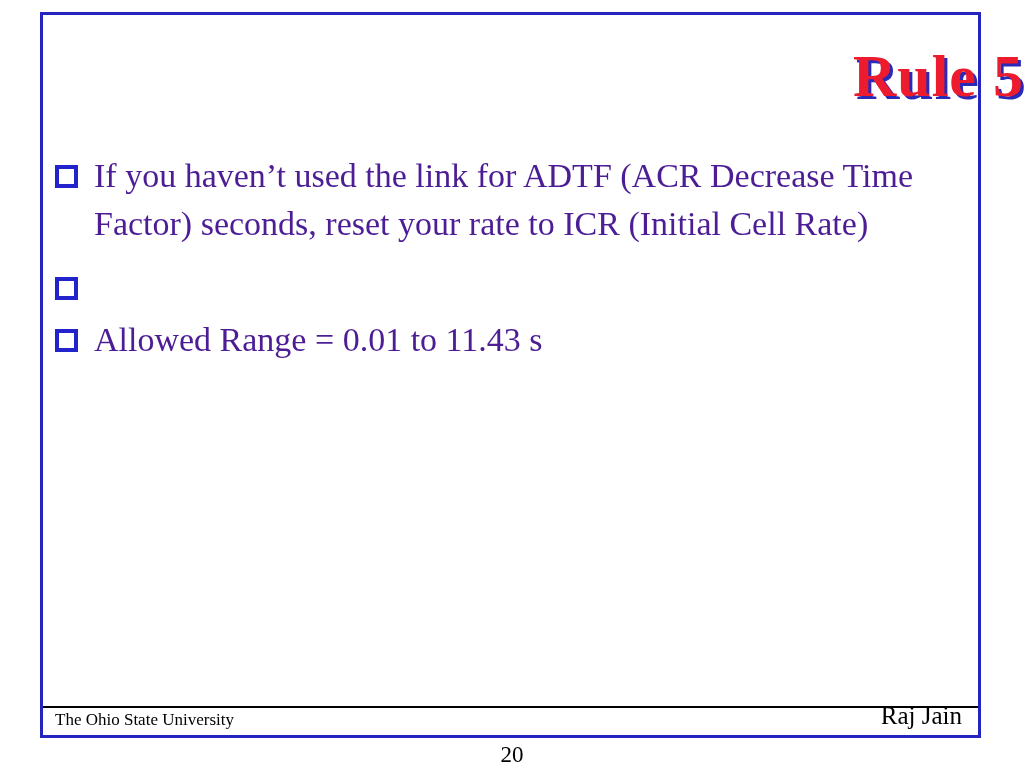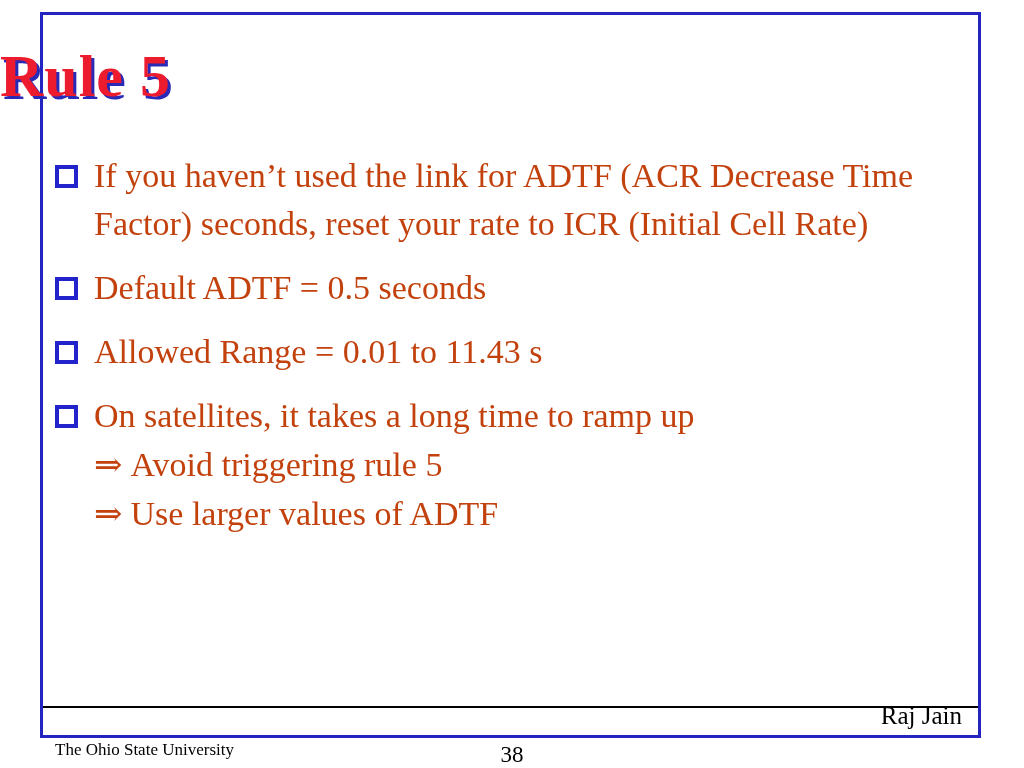--- a/index.html
+++ b/index.html
@@ -25,21 +25,21 @@
     height: 726px;
     border: 3px solid #2424c0;
     box-sizing: border-box;
     background: #ffffff;
   }
   .title {
     position: absolute;
     left: 0;
     right: 0;
     top: 42px;
-    text-align: left;
+    text-align: right;
     font-size: 60px;
     font-weight: bold;
     color: #ed1b2e;
     text-shadow: 3px 3px 0 #2a2ab8;
     letter-spacing: 1px;
   }
   .content {
     position: absolute;
     left: 55px;
     top: 152px;
@@ -54,41 +54,41 @@
     flex: 0 0 auto;
     width: 15px;
     height: 15px;
     border: 4px solid #2323cc;
     margin: 13px 16px 0 0;
     background: #ffffff;
   }
   .bullet-text {
     font-size: 34px;
     line-height: 48px;
-    color: #c2410c;
+    color: #4c1d95;
   }
   .sub-line {
     font-size: 34px;
     line-height: 48px;
   }
   .arrow {
     font-family: "DejaVu Serif", serif;
     margin-right: 8px;
   }
   .footer-divider {
     position: absolute;
     left: 43px;
     top: 706px;
     width: 935px;
     border-top: 2px solid #000000;
   }
   .footer-left {
     position: absolute;
     left: 55px;
-    top: 740px;
+    top: 710px;
     font-size: 17px;
   }
   .footer-right {
     position: absolute;
     right: 62px;
     top: 702px;
     font-size: 25px;
     text-align: center;
   }
   .page-number {
@@ -110,36 +110,27 @@
 
   <div class="content">
 
     <div class="bullet-row">
       <span class="bullet-icon"></span>
       <div class="bullet-text">If you haven’t used the link for ADTF (ACR Decrease Time Factor) seconds, reset your rate to ICR (Initial Cell Rate)</div>
     </div>
 
     <div class="bullet-row">
       <span class="bullet-icon"></span>
-      <div class="bullet-text">Default ADTF = 0.5 seconds</div>
     </div>
 
     <div class="bullet-row">
       <span class="bullet-icon"></span>
       <div class="bullet-text">Allowed Range = 0.01 to 11.43 s</div>
     </div>
 
-    <div class="bullet-row">
-      <span class="bullet-icon"></span>
-      <div class="bullet-text">
-        <div>On satellites, it takes a long time to ramp up</div>
-        <div class="sub-line"><span class="arrow">⇒</span><span>Avoid triggering rule 5</span></div>
-        <div class="sub-line"><span class="arrow">⇒</span><span>Use larger values of ADTF</span></div>
-      </div>
-    </div>
 
   </div>
 
   <div class="footer-divider"></div>
   <div class="footer-left">The Ohio State University</div>
   <div class="footer-right">Raj Jain</div>
-  <div class="page-number">38</div>
+  <div class="page-number">20</div>
 </div>
 
 </body></html>

